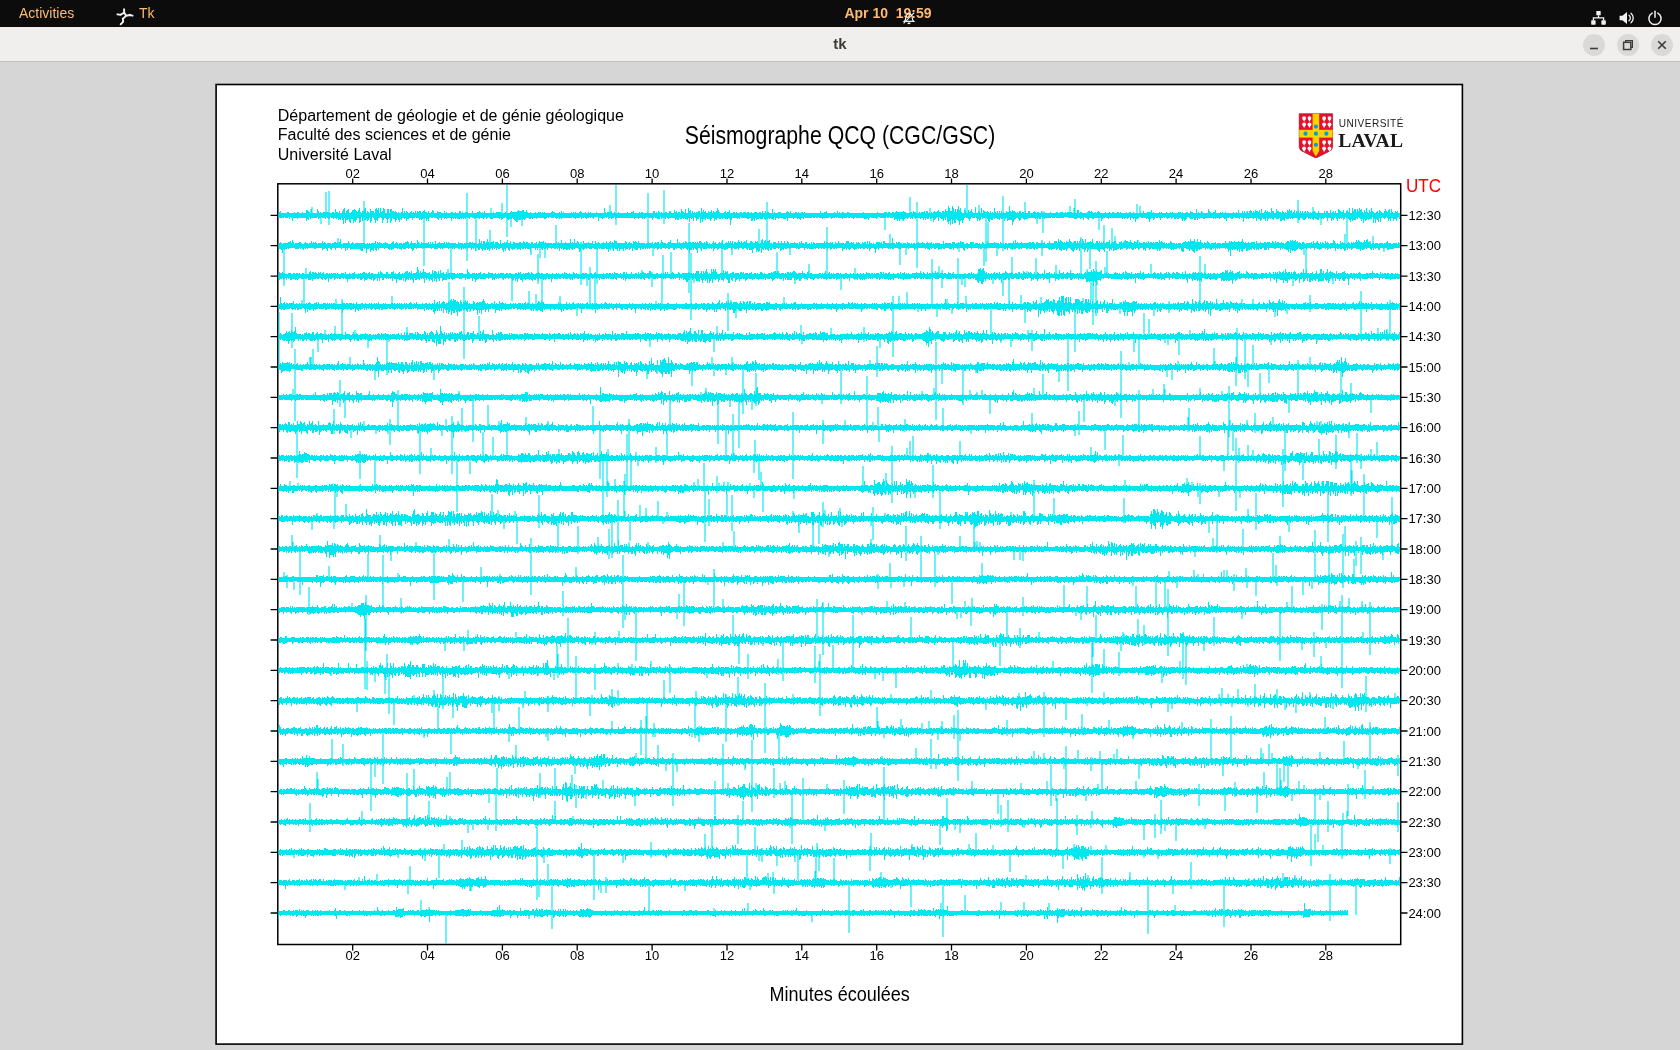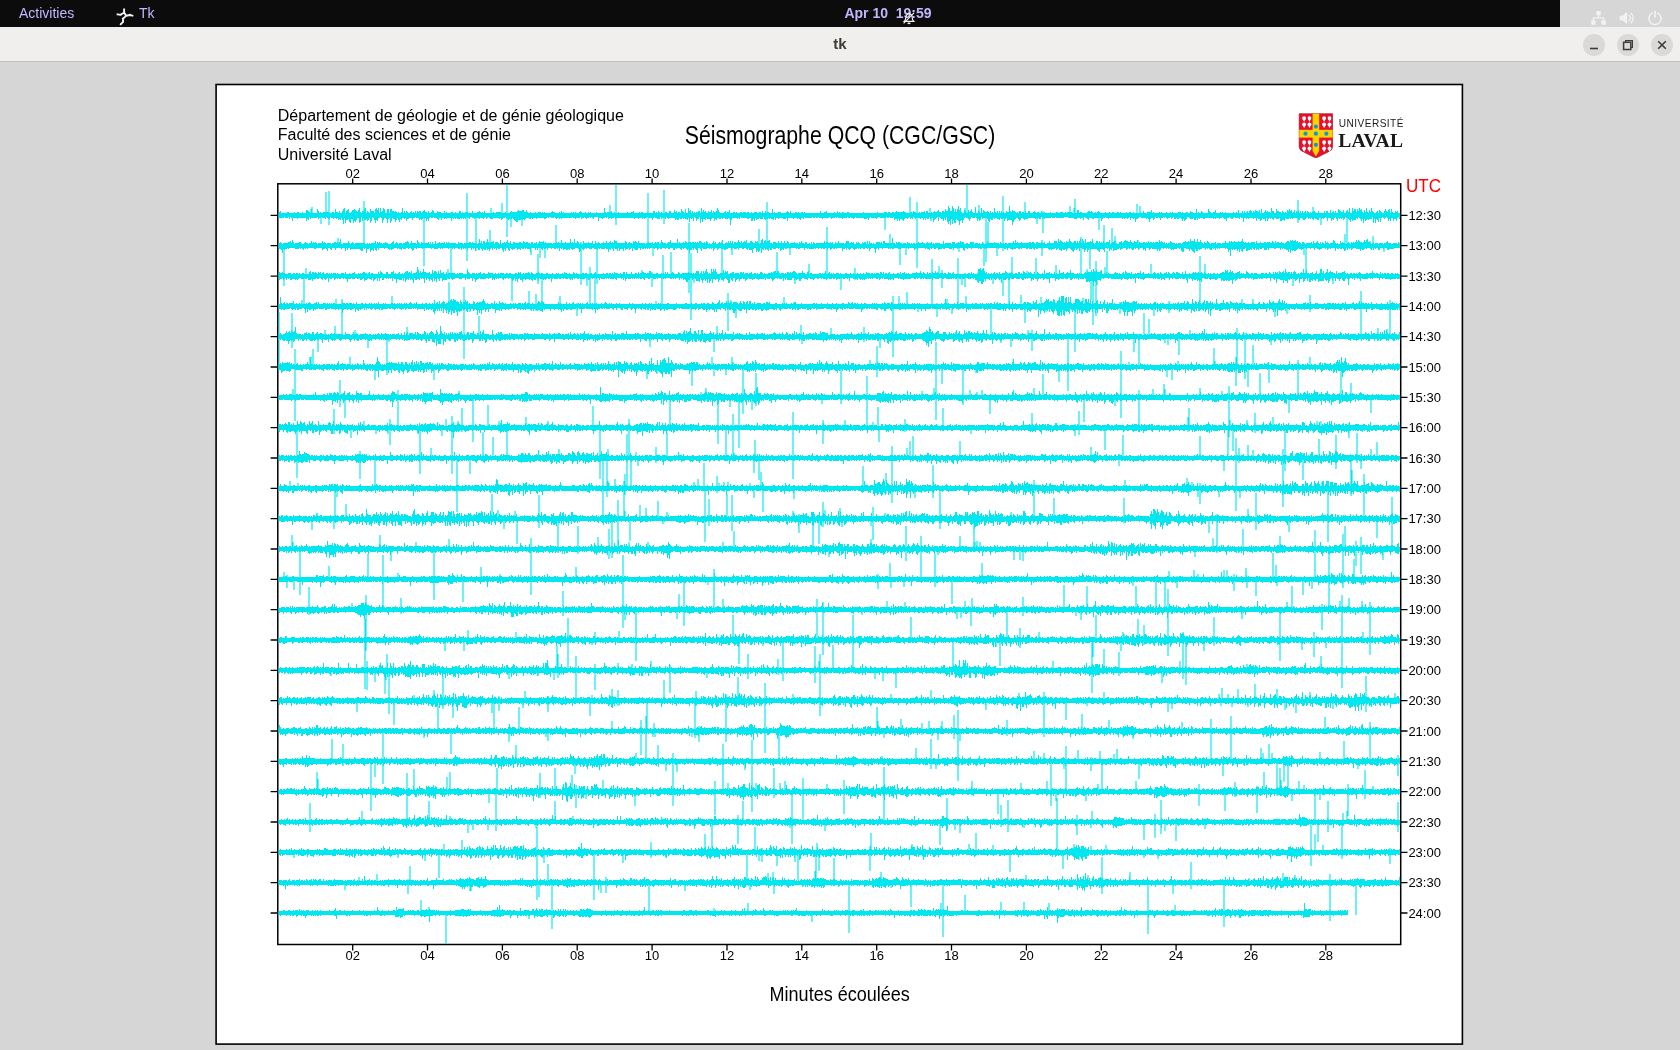--- a/index.html
+++ b/index.html
@@ -1,15 +1,15 @@
 <!DOCTYPE html>
 <html><head><meta charset="utf-8"><style>
 * { margin:0; padding:0; box-sizing:border-box; }
 body { width:1680px; height:1050px; overflow:hidden; background:#d6d6d6; font-family:"Liberation Sans", sans-serif; position:relative; }
-#topbar { position:absolute; left:0; top:0; width:1560px; height:27px; background:#0c0c0c; color:#c4b5fd; }
+#topbar { position:absolute; left:0; top:0; width:1680px; height:27px; background:#0c0c0c; color:#fdba74; }
 #topbar .t { position:absolute; top:0; height:26px; line-height:26px; font-size:14px; }
 #titlebar { position:absolute; left:0; top:27px; width:1680px; height:35px; background:#f0efee; border-bottom:1px solid #c3c0bc; }
 #titlebar .name { position:absolute; left:0; width:100%; text-align:center; top:0; height:34px; line-height:34px; font-weight:bold; font-size:15px; color:#3e3a36; }
 .wbtn { position:absolute; top:17.5px; width:22px; height:22px; border-radius:50%; background:#dbd9d7; transform:translate(-50%,-50%); }
 svg text { font-family:"Liberation Sans", sans-serif; }
 </style></head>
 <body>
 <div id="topbar">
   <span class="t" style="left:19px;">Activities</span>
   <svg class="t" style="left:116px;top:4px" width="18" height="18" viewBox="0 0 18 18" fill="none" stroke="#f4f4f4" stroke-width="1.9" stroke-linecap="square">

